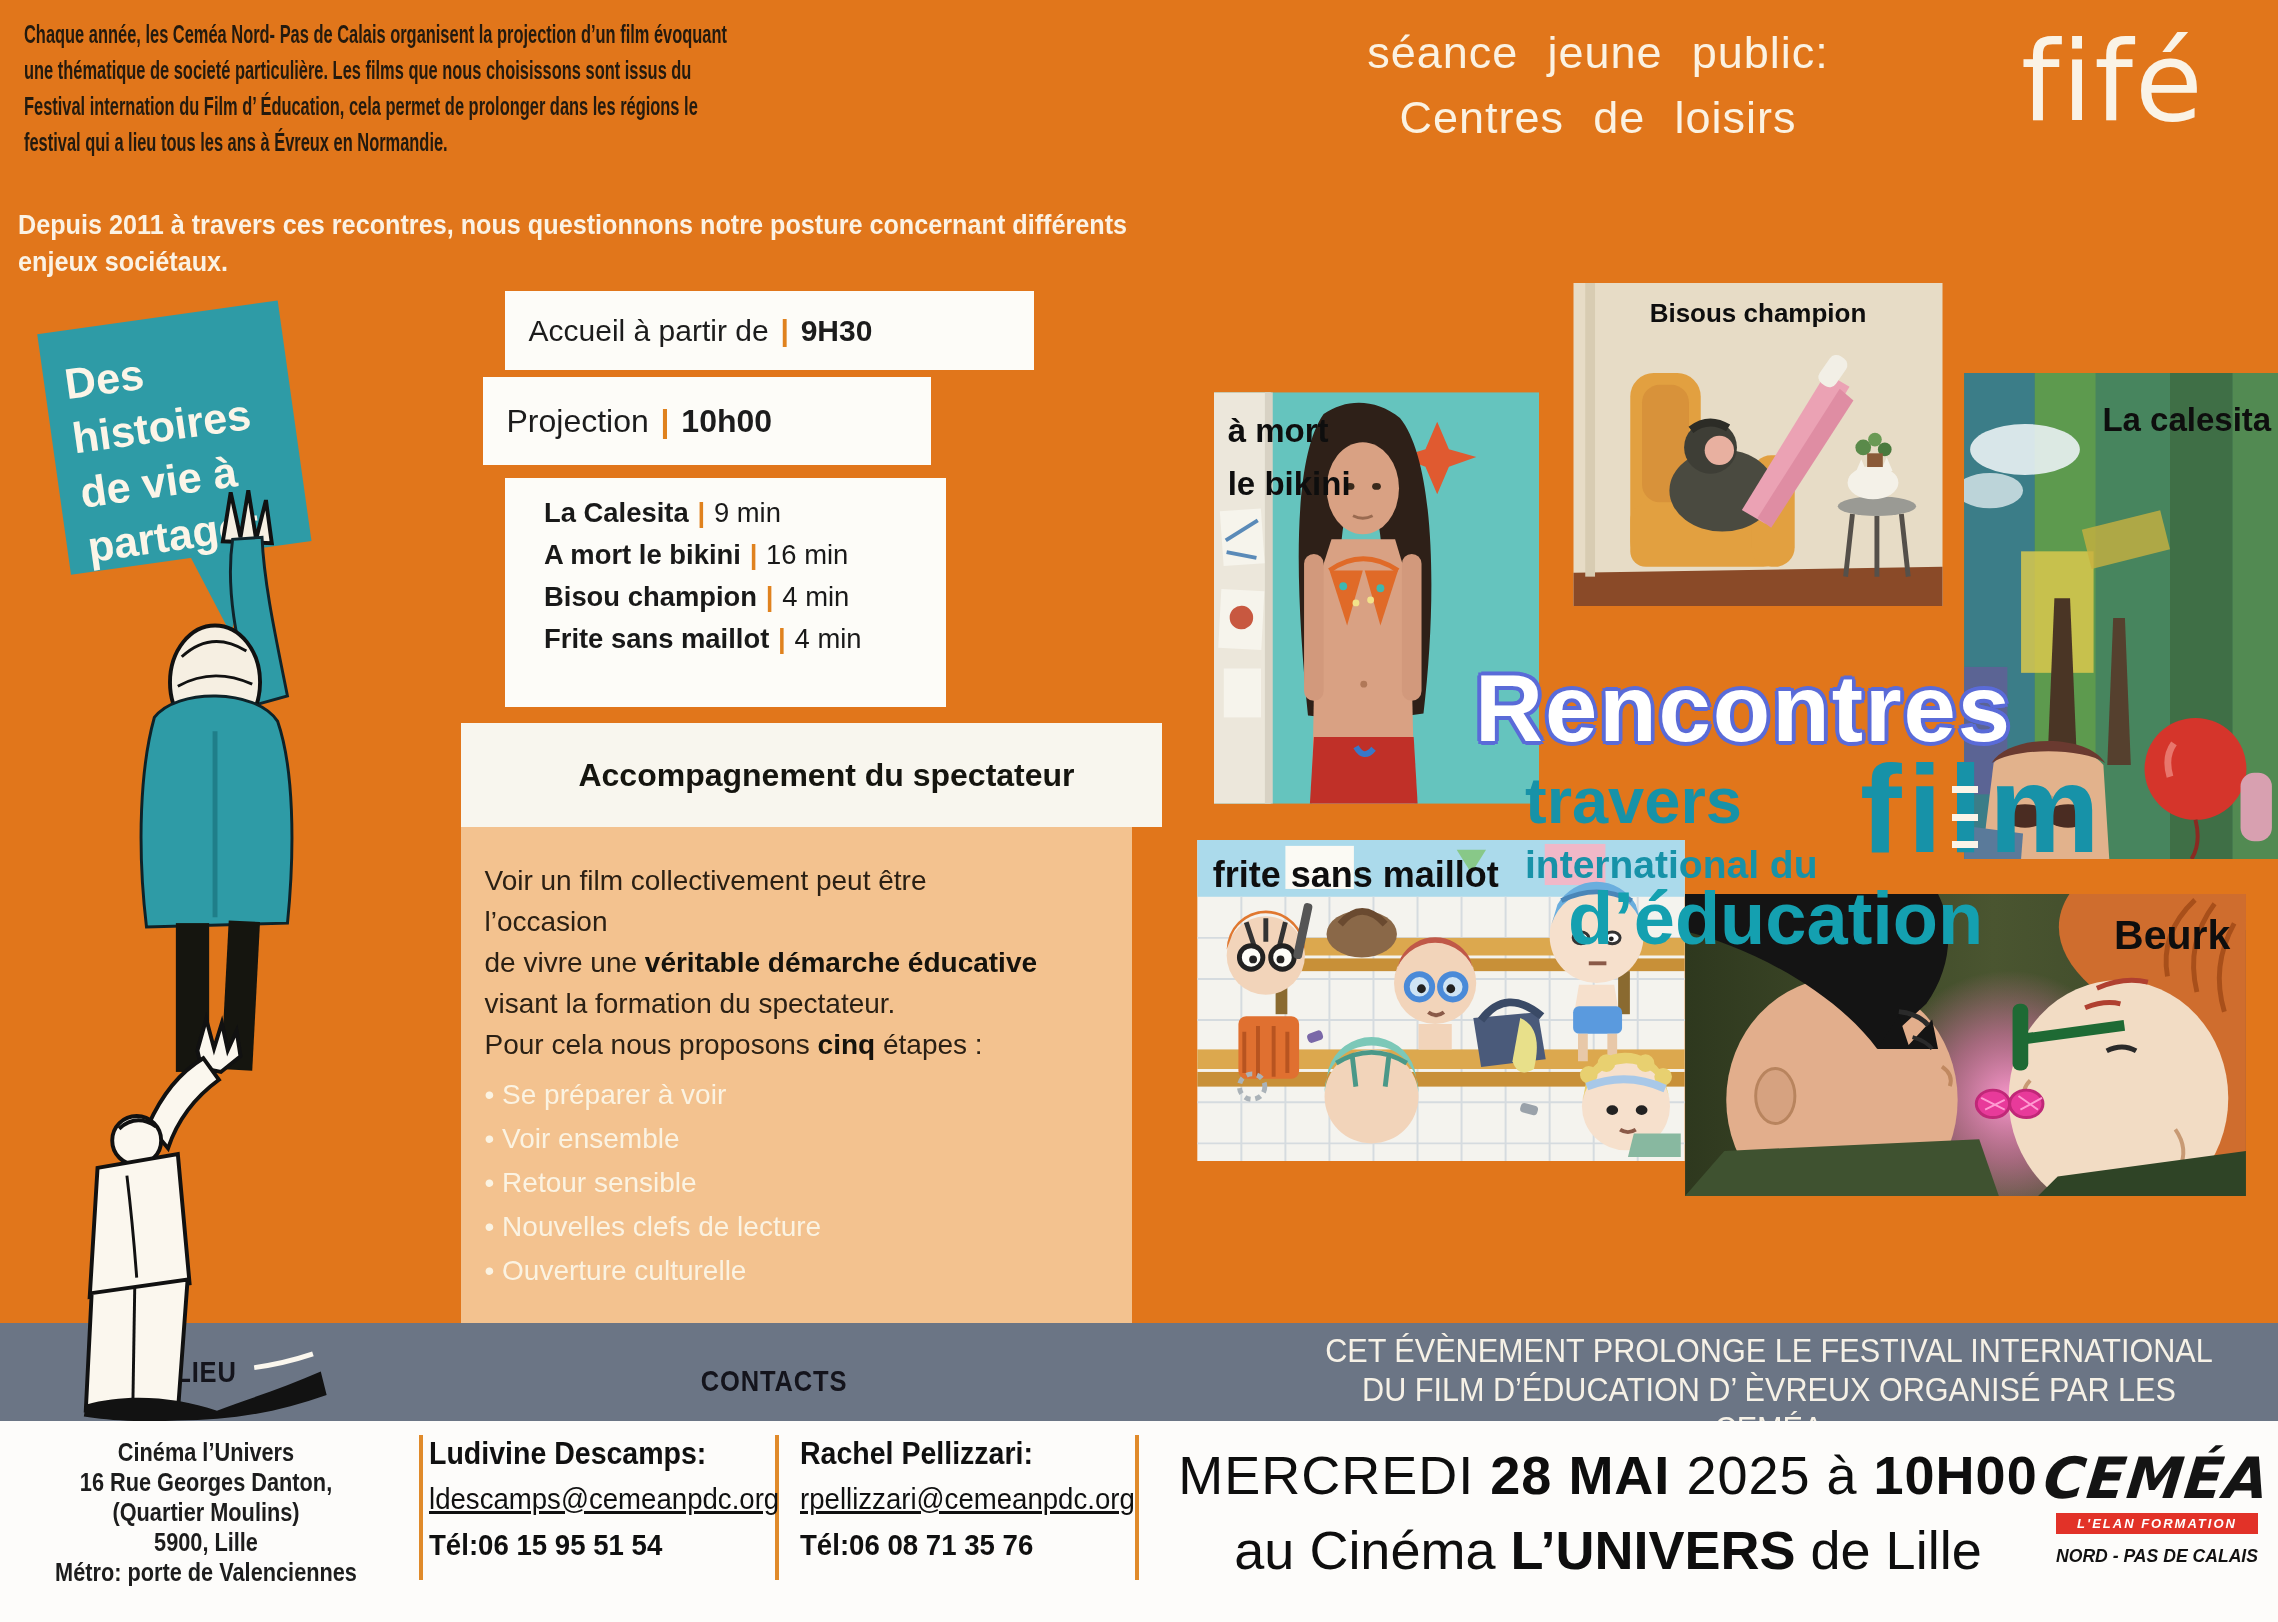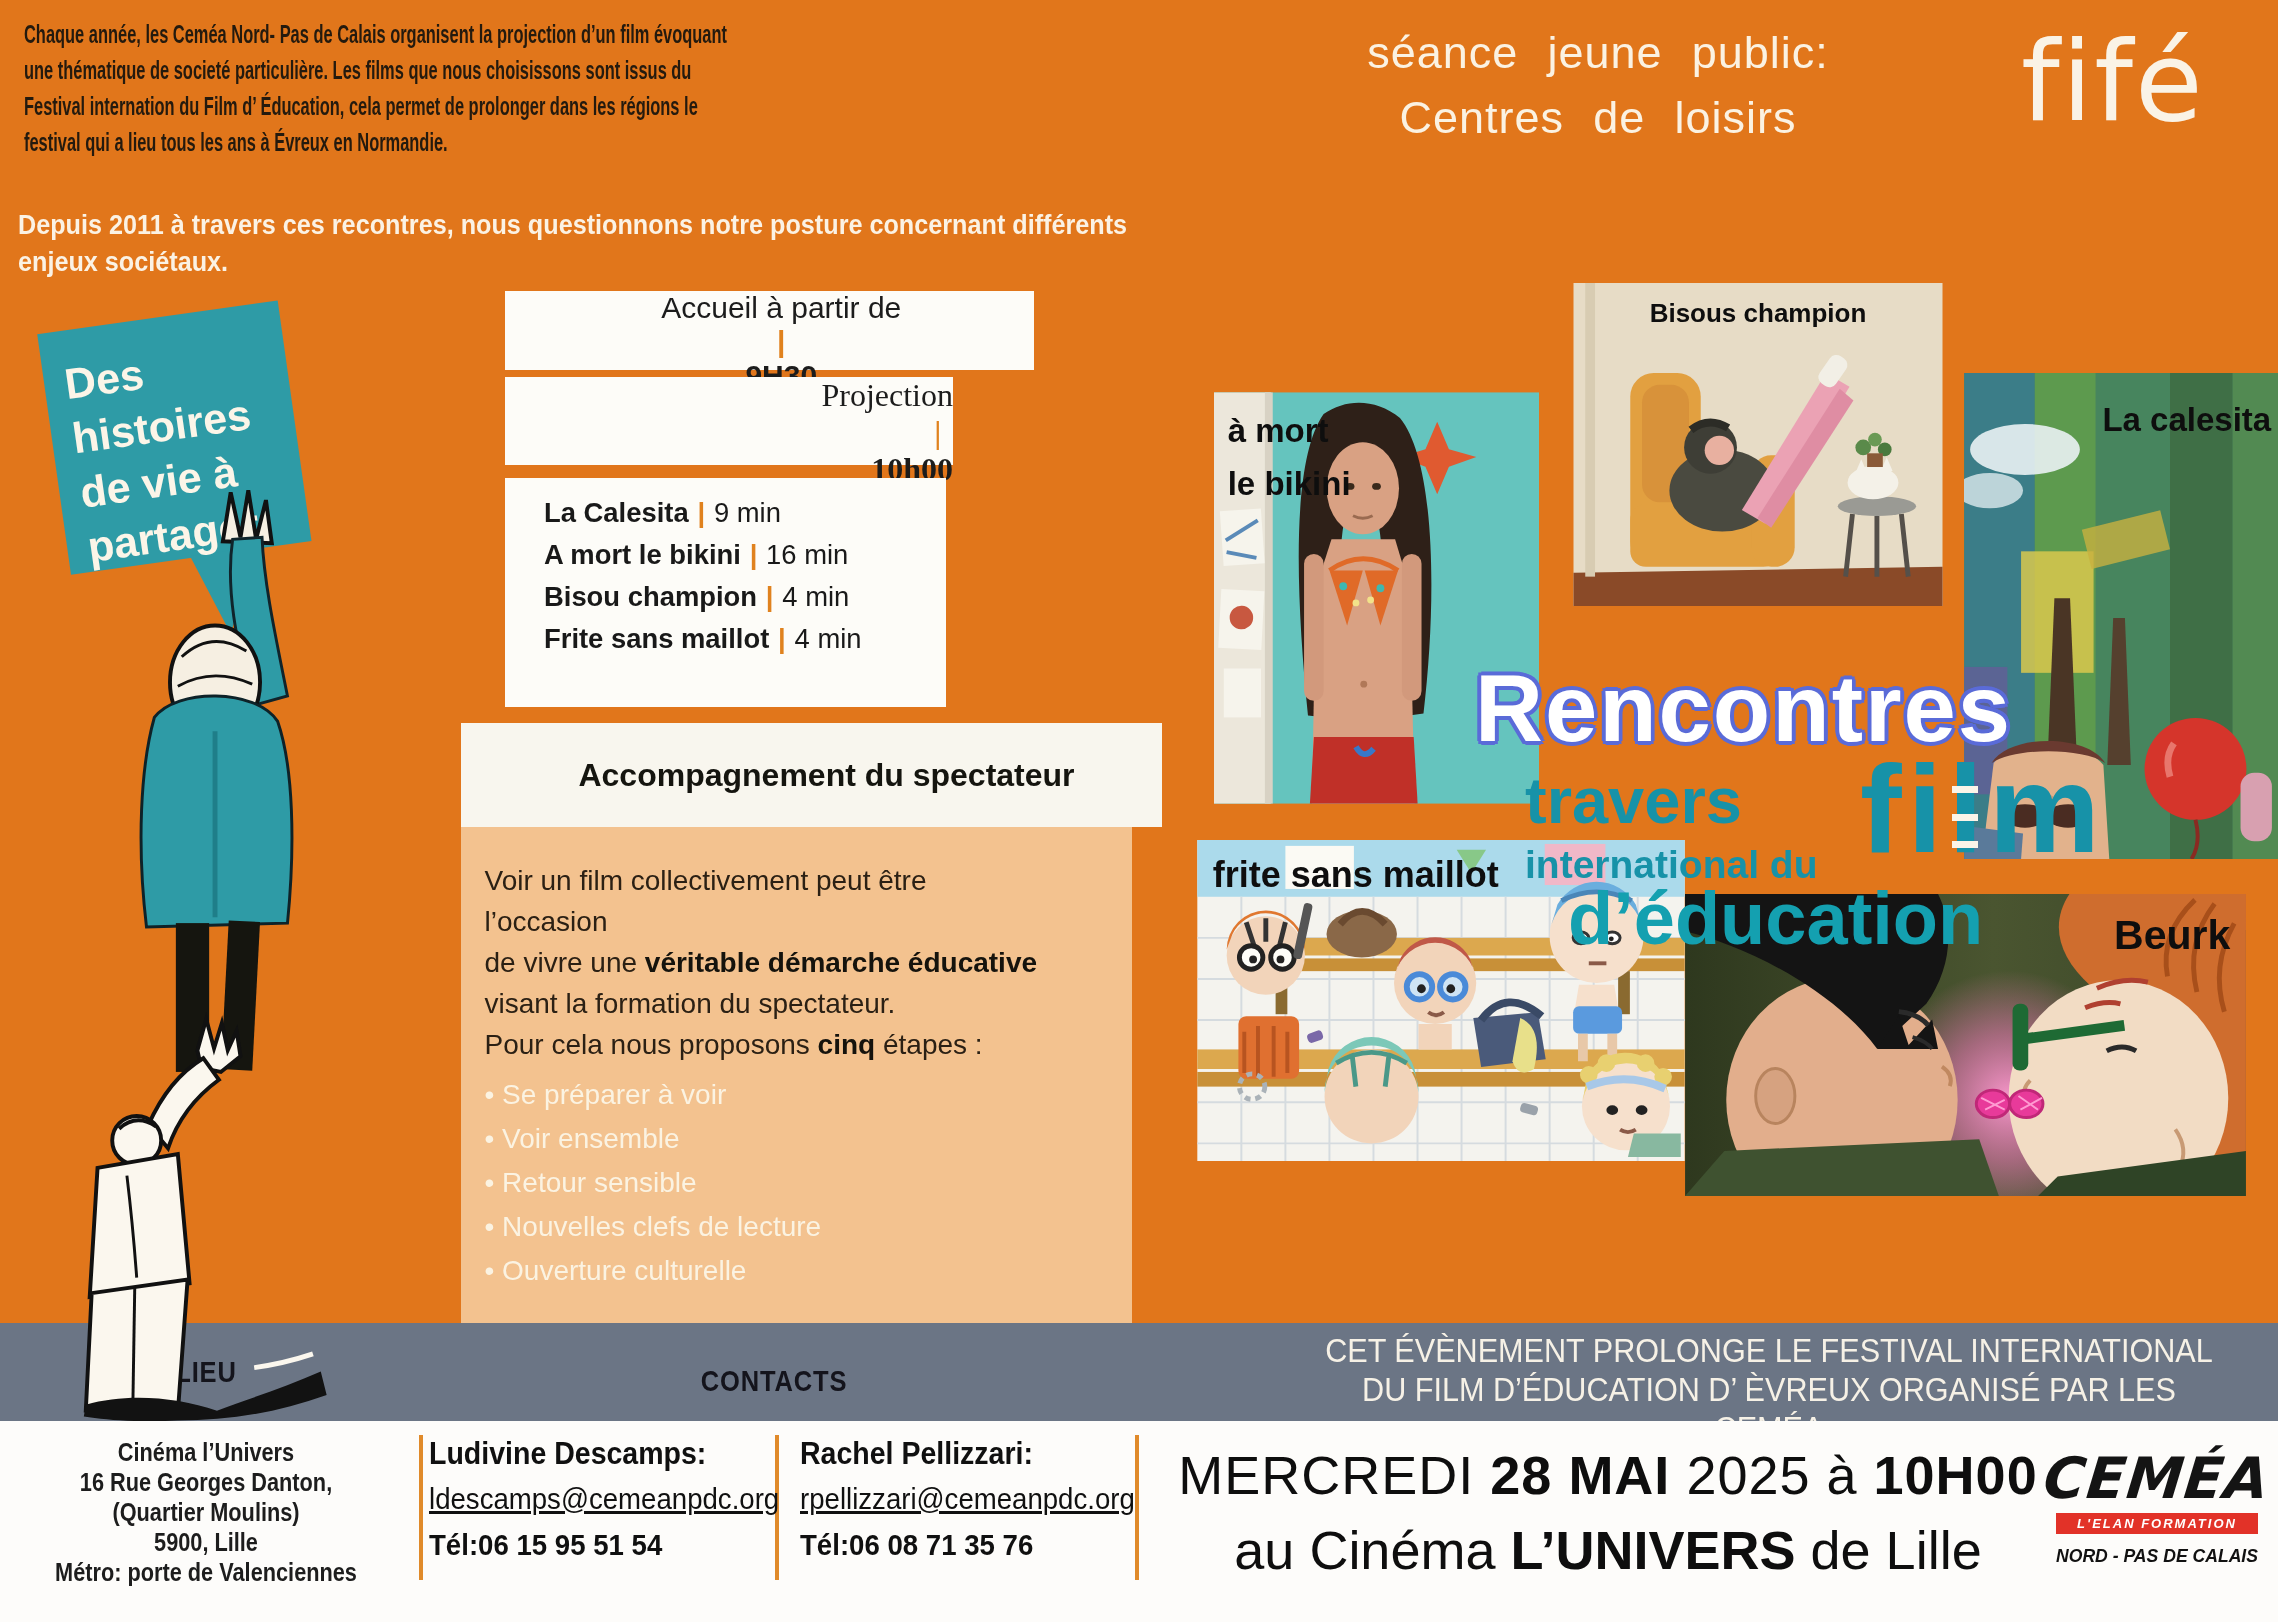--- a/index.html
+++ b/index.html
@@ -7,25 +7,25 @@
         font-family:"Liberation Sans",sans-serif;}
   .abs{position:absolute;}
 
   
   .para1{left:23.5px;top:15.7px;width:1176px;font-size:26.5px;line-height:36px;color:#241a0e;
          transform:scaleX(.62);transform-origin:left top;font-weight:bold;}
   .para2{left:17.6px;top:206px;width:1230px;font-size:27.4px;line-height:37px;color:#FBF2E4;
          transform:scaleX(.92);transform-origin:left top;font-weight:bold;}
 
   
-  .box{position:absolute;background:#FDFCF8;flex-direction:column;}
+  .box{position:absolute;background:#FDFCF8;}
   .box-accueil{left:505px;top:291px;width:529px;height:79px;display:flex;align-items:center;
                padding-left:23.5px;box-sizing:border-box;font-size:30px;color:#1c1c1c;}
-  .box-proj{left:505px;top:377px;width:448px;height:88px;display:flex;align-items:flex-end;
-            padding-left:23.5px;box-sizing:border-box;font-size:32px;color:#1c1c1c;font-family:Liberation Serif, serif;}
+  .box-proj{left:483px;top:377px;width:448px;height:88px;display:flex;align-items:center;
+            padding-left:23.5px;box-sizing:border-box;font-size:32px;color:#1c1c1c;}
   .sep{color:#E0821E;font-weight:bold;margin:0 11.8px;}
   .box-films{left:505px;top:478px;width:441px;height:229px;padding:13.7px 0 0 39px;
              box-sizing:border-box;font-size:27.4px;}
   .film-row{line-height:42px;color:#191919;}
   .film-row .sep{margin:0 8.8px;}
 
   
   .acc-header{left:461px;top:723px;width:671px;height:104px;background:#F8F6EE;display:flex;
               align-items:center;justify-content:center;font-size:32px;font-weight:bold;color:#15150f;padding-left:30px;}
   .acc-body{left:461px;top:827px;width:671px;height:498px;background:#F3C28F;

